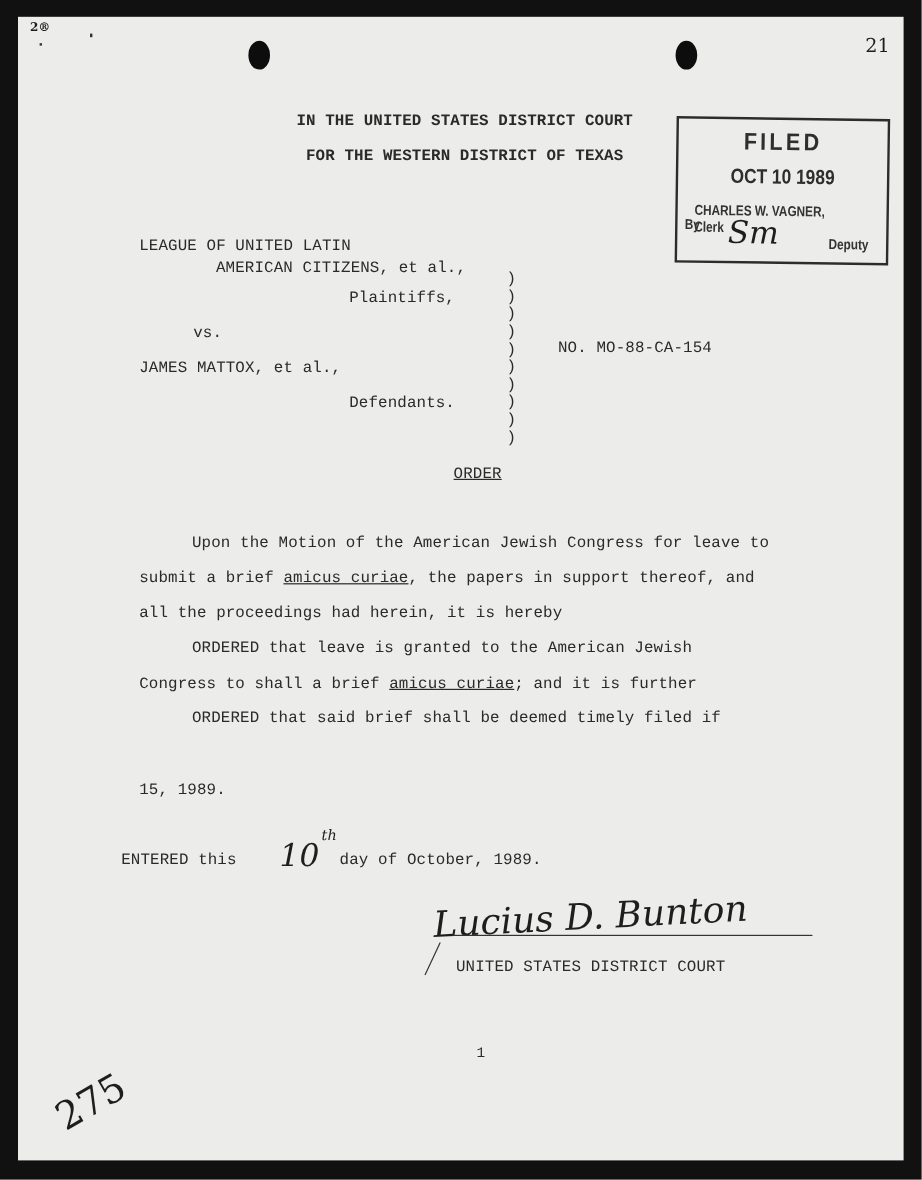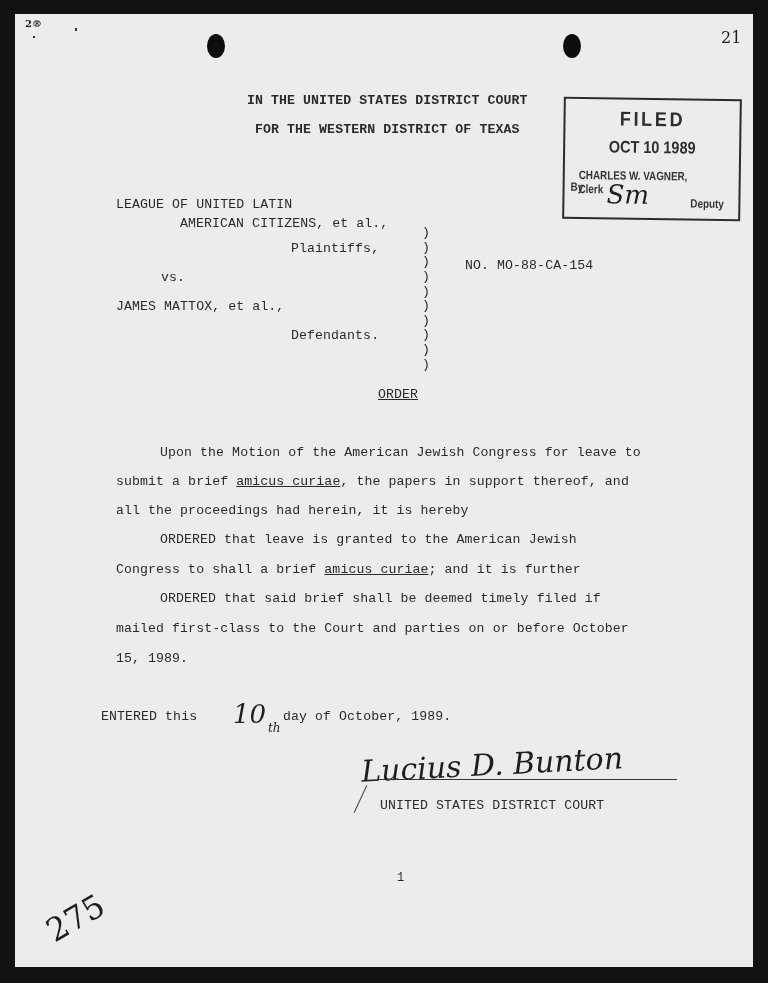--- a/index.html
+++ b/index.html
@@ -62,38 +62,37 @@
   <div class="abs mono" style="left:117px; top:202px;margin-left:48px;">AMERICAN CITIZENS, et al.,</div>
   <div class="abs mono" style="left:276px; top:227px;">Plaintiffs,</div>
   <div class="abs mono" style="left:146px; top:256px;">vs.</div>
   <div class="abs mono" style="left:101px; top:285px;">JAMES MATTOX, et al.,</div>
   <div class="abs mono" style="left:276px; top:314px;">Defendants.</div>
 
   <div class="abs mono" style="left:407px; top:183px; line-height:14.6px;">
     <div>)</div><div>)</div><div>)</div><div>)</div><div>)</div><div>)</div><div>)</div><div>)</div><div>)</div><div>)</div>
   </div>
 
-  <div class="abs mono" style="left:450px; top:244px;text-align:center;">NO. MO-88-CA-154</div>
+  <div class="abs mono" style="left:450px; top:268px;text-align:center;">NO. MO-88-CA-154</div>
 
   <div class="abs mono u" style="left:363px; top:373px;">ORDER</div>
 
   <div class="abs mono" style="left:145px; top:431px;">Upon the Motion of the American Jewish Congress for leave to</div>
   <div class="abs mono" style="left:101px; top:460px;"><span>submit a brief </span><span class="u">amicus curiae</span><span>, the papers in support thereof, and</span></div>
   <div class="abs mono" style="left:101px; top:489px;text-align:center;">all the proceedings had herein, it is hereby</div>
 
   <div class="abs mono" style="left:145px; top:518px;">ORDERED that leave is granted to the American Jewish</div>
   <div class="abs mono" style="left:101px; top:548px;"><span>Congress to shall a brief </span><span class="u">amicus curiae</span><span>; and it is further</span></div>
 
   <div class="abs mono" style="left:145px; top:577px;">ORDERED that said brief shall be deemed timely filed if</div>
-  <div class="abs mono" style="left:101px; top:607px;">mailed first-class to the Court and parties on or before October</div>
   <div class="abs mono" style="left:101px; top:637px;">15, 1989.</div>
 
   <div class="abs mono" style="left:86px; top:695px;text-align:right;">ENTERED this</div>
   <div class="abs hand" style="left:218px; top:685px; font-size:26px; font-style:italic;">10</div>
-  <div class="abs hand" style="left:253px; top:675px; font-size:12px;margin-top:32px;">th</div>
+  <div class="abs hand" style="left:253px; top:675px; font-size:12px;">th</div>
   <div class="abs mono" style="left:268px; top:695px;">day of October, 1989.</div>
 
   <div class="abs hand" style="left:346px; top:733px; font-size:30px; transform:rotate(-3deg);">Lucius D. Bunton</div>
   <div class="abs" style="left:362px; top:765px; width:300px; height:1px; background:#333;"></div>
   <div class="abs" style="left:345px; top:770px; width:1px; height:30px; background:#333; transform:rotate(25deg);"></div>
   <div class="abs mono" style="left:365px; top:784px;">UNITED STATES DISTRICT COURT</div>
 
   <div class="abs mono" style="left:382px; top:857px; font-size:12px;">1</div>
   <div class="abs hand" style="left:30px; top:885px; font-size:32px; font-style:normal; transform:rotate(-30deg);">275</div>
 </div>

